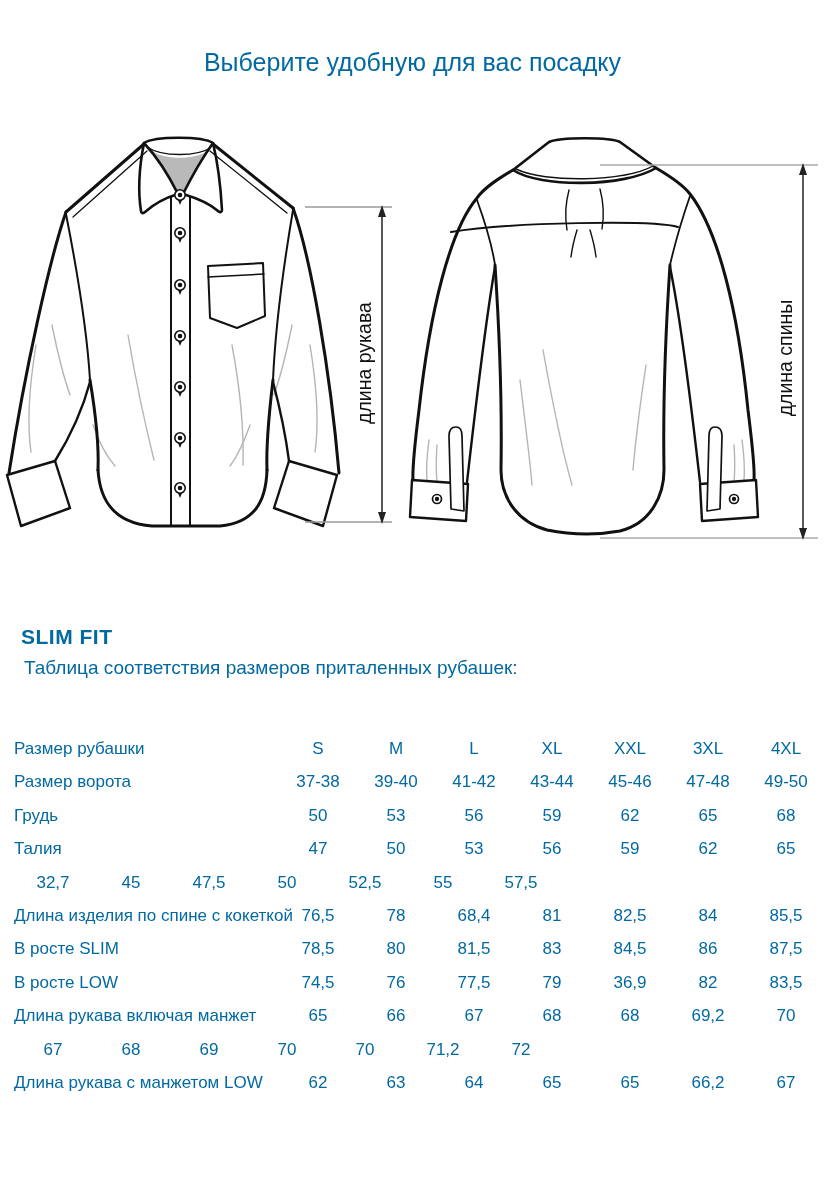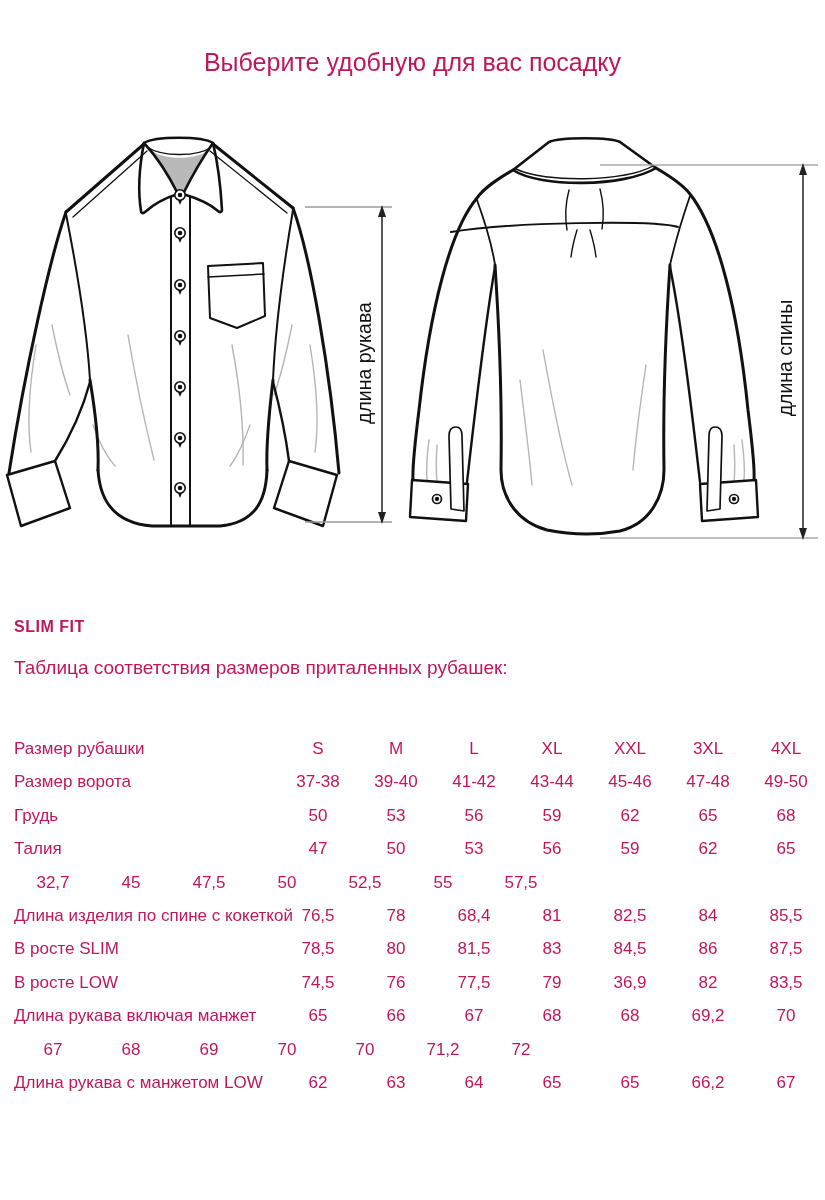--- a/index.html
+++ b/index.html
@@ -1,24 +1,24 @@
 <!DOCTYPE html>
 <html><head>
 <meta charset="utf-8">
 <style>
   html,body{margin:0;padding:0;}
   .page{position:relative;width:825px;height:1200px;background:#ffffff;overflow:hidden;
-        font-family:"Liberation Sans",sans-serif;color:#be185d;}
+        font-family:"Liberation Sans",sans-serif;color:#0369a1;}
   .title{position:absolute;top:48px;left:0;width:100%;text-align:center;
          font-size:25px;font-weight:400;margin:0;}
   .diagram{position:absolute;top:130px;left:0;width:825px;height:450px;}
   .diagram svg{display:block;width:825px;height:450px;}
-  .fit-heading{position:absolute;top:618px;left:14px;margin:0;
-               font-size:16px;font-weight:700;letter-spacing:.5px;}
-  .fit-subtitle{position:absolute;top:657px;left:14px;margin:0;font-size:19px;}
+  .fit-heading{position:absolute;top:618px;left:14px;margin:7px;
+               font-size:21px;font-weight:700;letter-spacing:.5px;}
+  .fit-subtitle{position:absolute;top:657px;left:24px;margin:0;font-size:19px;}
   .size-table{position:absolute;top:740px;left:14px;width:811px;font-size:17px;line-height:1;}
   .trow{display:flex;height:33.4px;align-items:flex-start;}
   .cell{flex:none;}
   .cell.label{width:265px;white-space:nowrap;}
   .cell.val{width:78px;text-align:center;}
   svg text{font-family:"Liberation Sans",sans-serif;}
 </style>
 </head>
 <body>
 

